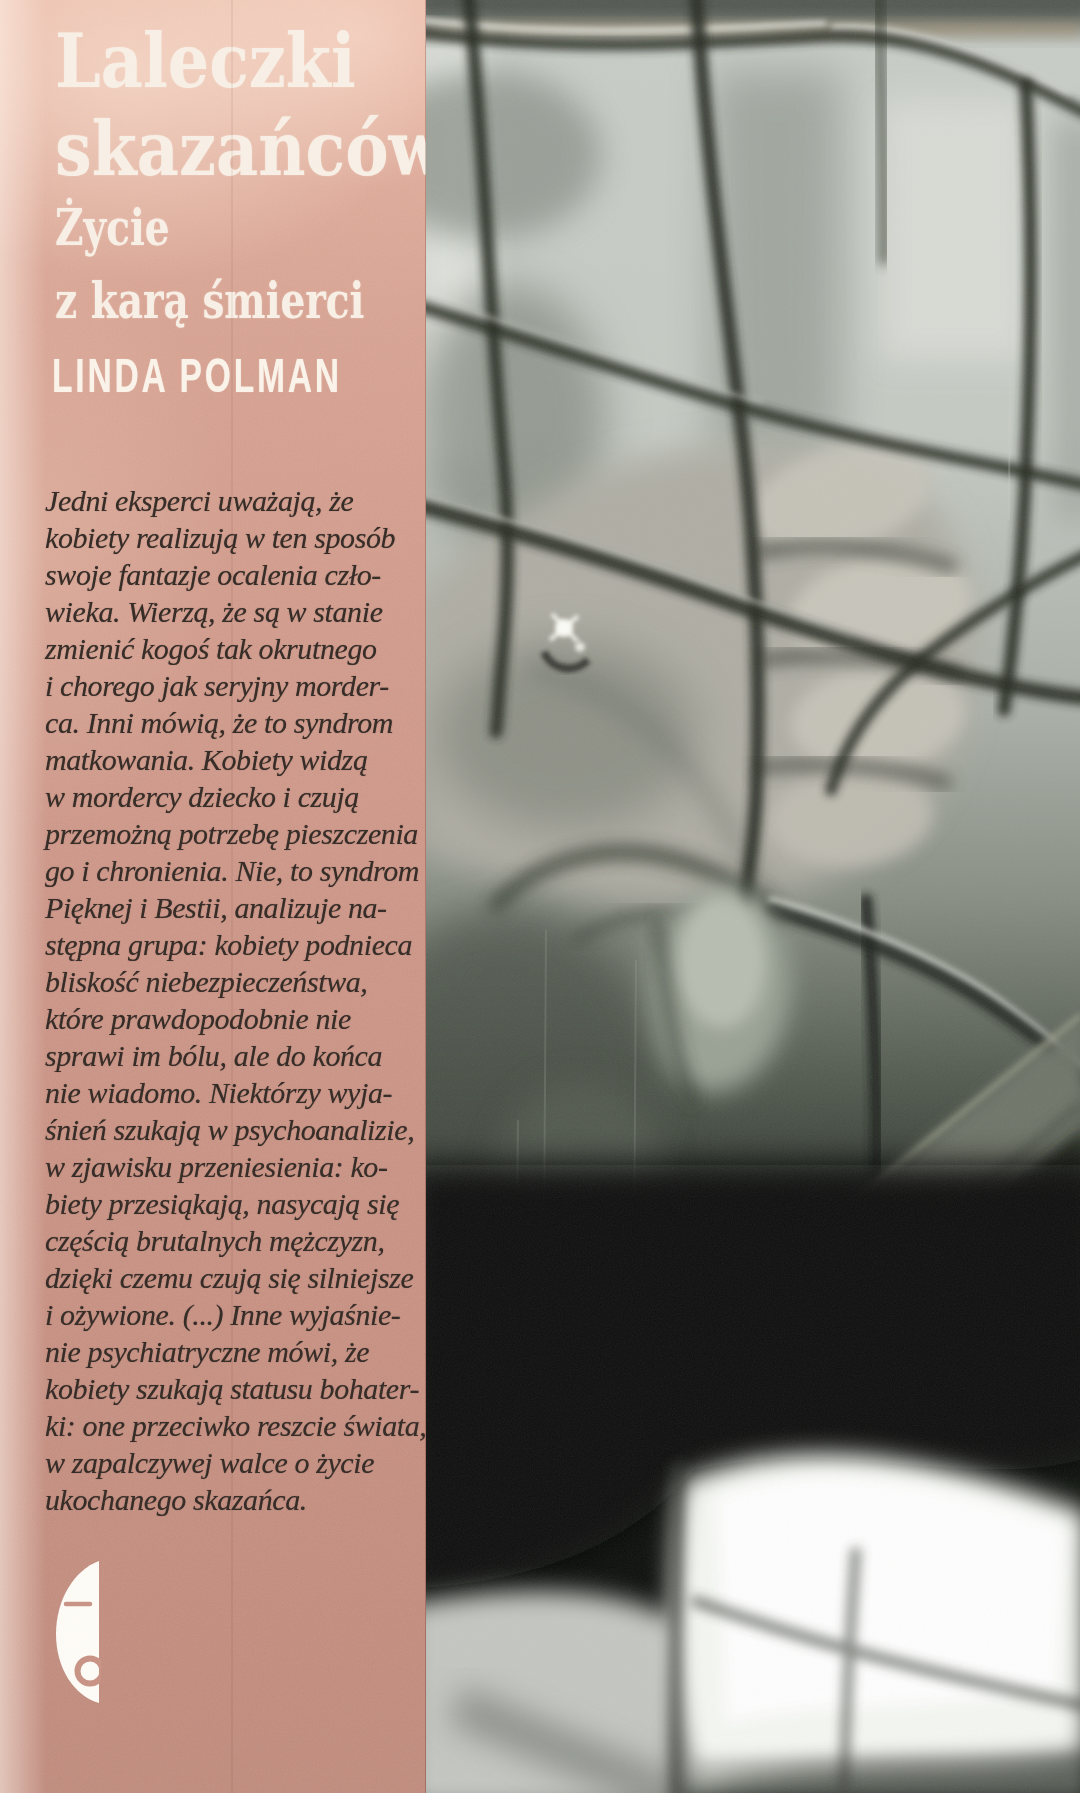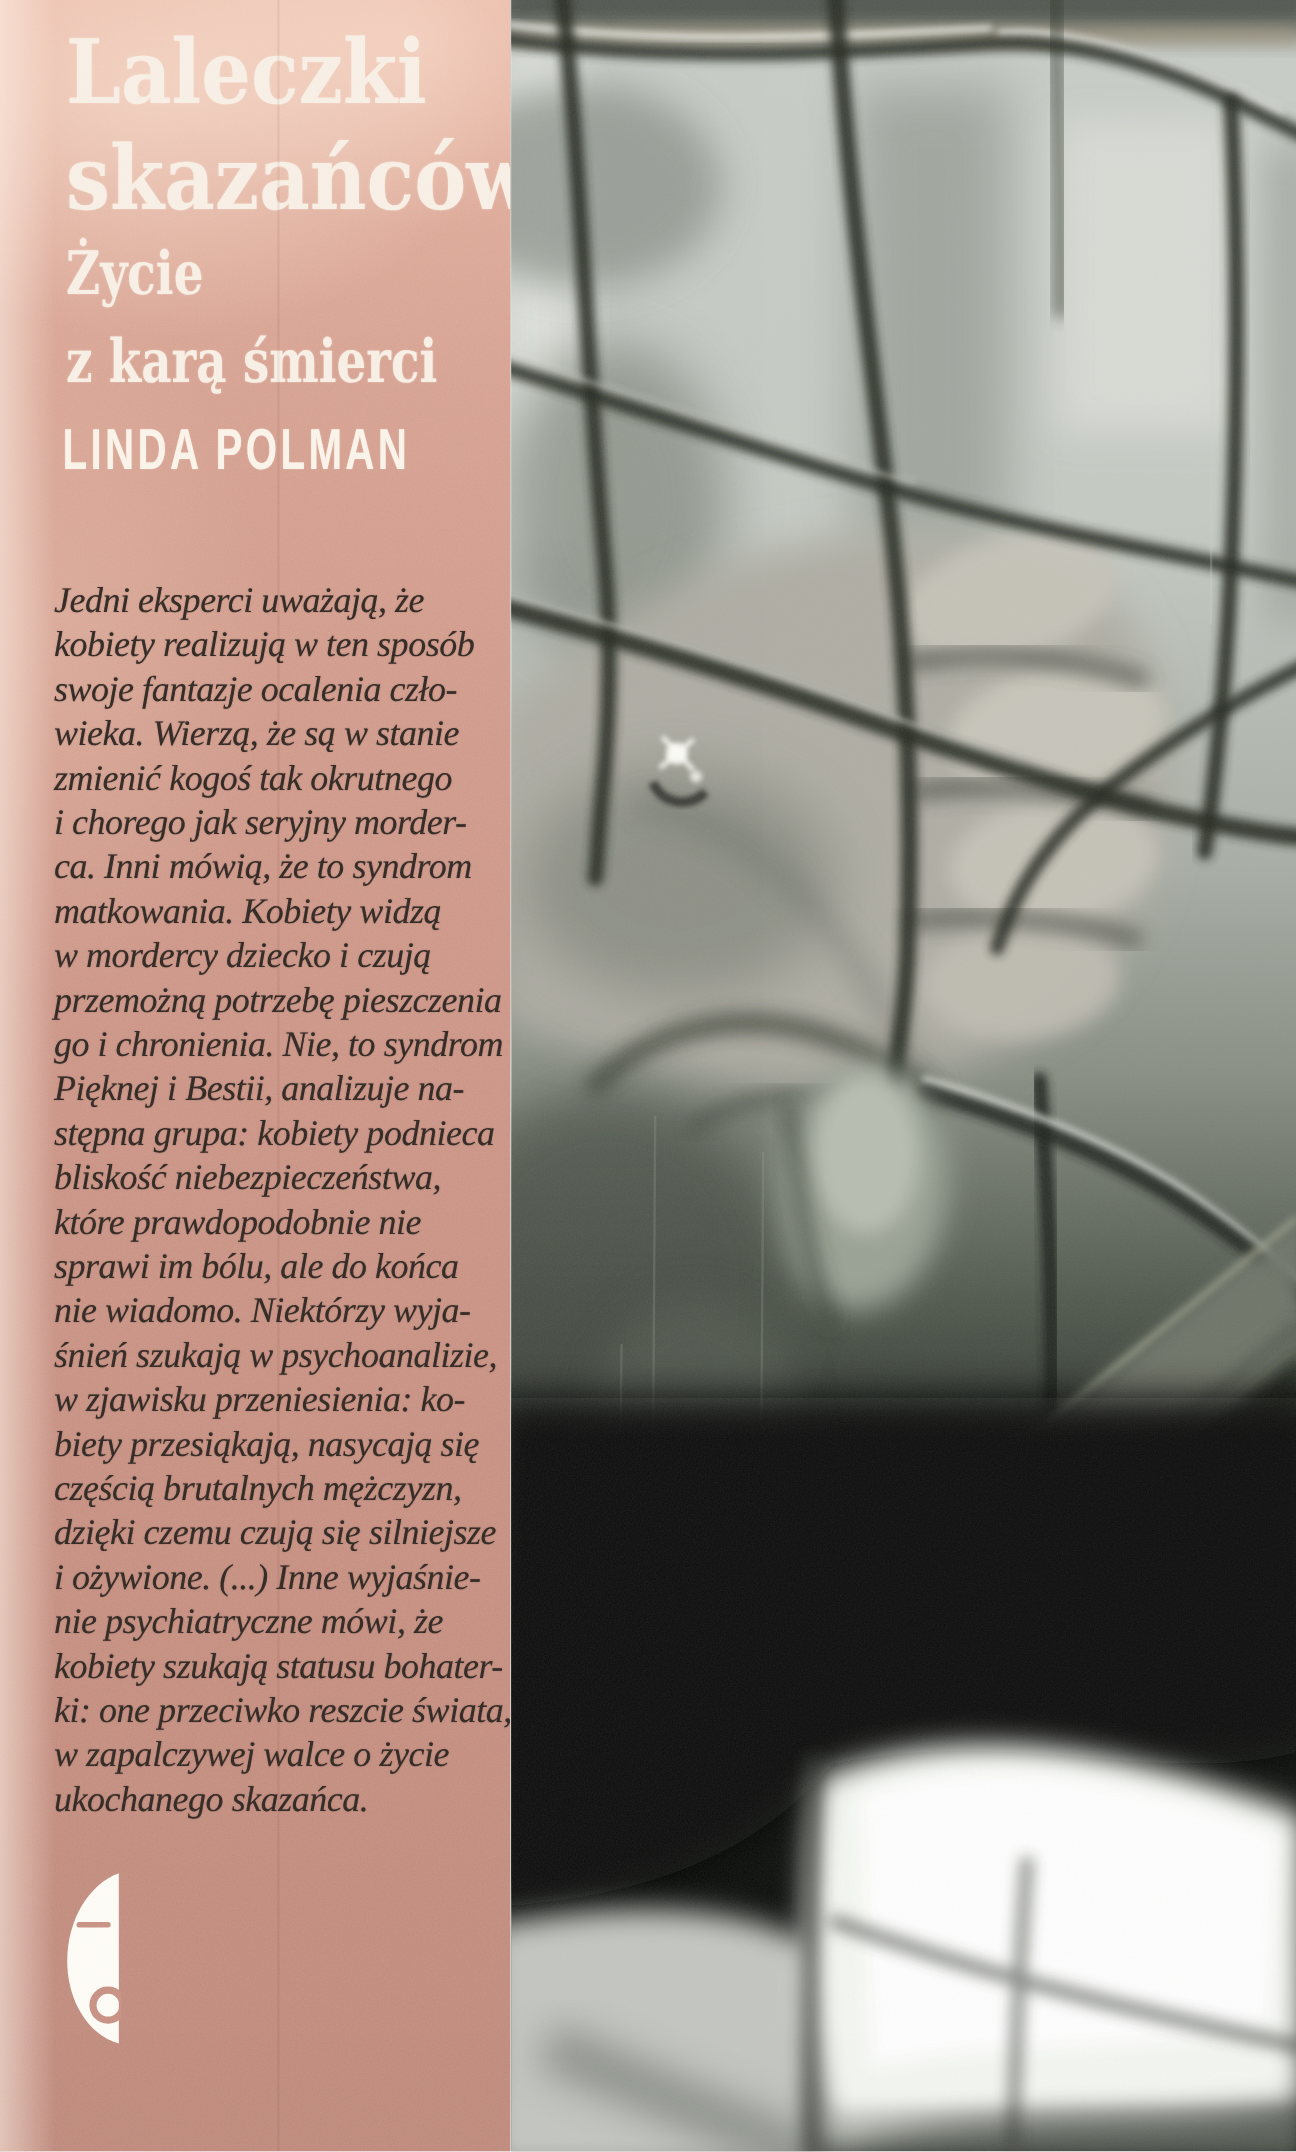--- a/index.html
+++ b/index.html
@@ -8,20 +8,21 @@
     font-family:"Liberation Serif",serif;
   }
   
   .panel{
     position:absolute;left:0;top:0;width:425px;height:1793px;overflow:hidden;
     background:
       radial-gradient(420px 300px at 30% 4%, rgba(255,236,220,.55), rgba(255,236,220,0) 70%),
       radial-gradient(300px 220px at 80% 2%, rgba(255,230,214,.45), rgba(255,230,214,0) 70%),
       radial-gradient(260px 420px at 10% 30%, rgba(245,210,190,.25), rgba(245,210,190,0) 70%),
       linear-gradient(180deg,#e6b3a1 0%,#dfab9a 7%,#d5a090 18%,#cf998a 32%,#ca9385 50%,#c58e80 70%,#c08a7c 88%,#bd887a 100%);
+    padding-left: 24px;
   }
   .panel::before{ 
     content:"";position:absolute;left:0;top:0;width:46px;height:100%;
     background:linear-gradient(90deg,rgba(255,243,233,.55),rgba(255,243,233,0));
     pointer-events:none;
   }
   .panel::after{ 
     content:"";position:absolute;left:231px;top:0;width:2px;height:100%;
     background:rgba(90,40,28,.07);pointer-events:none;
   }

